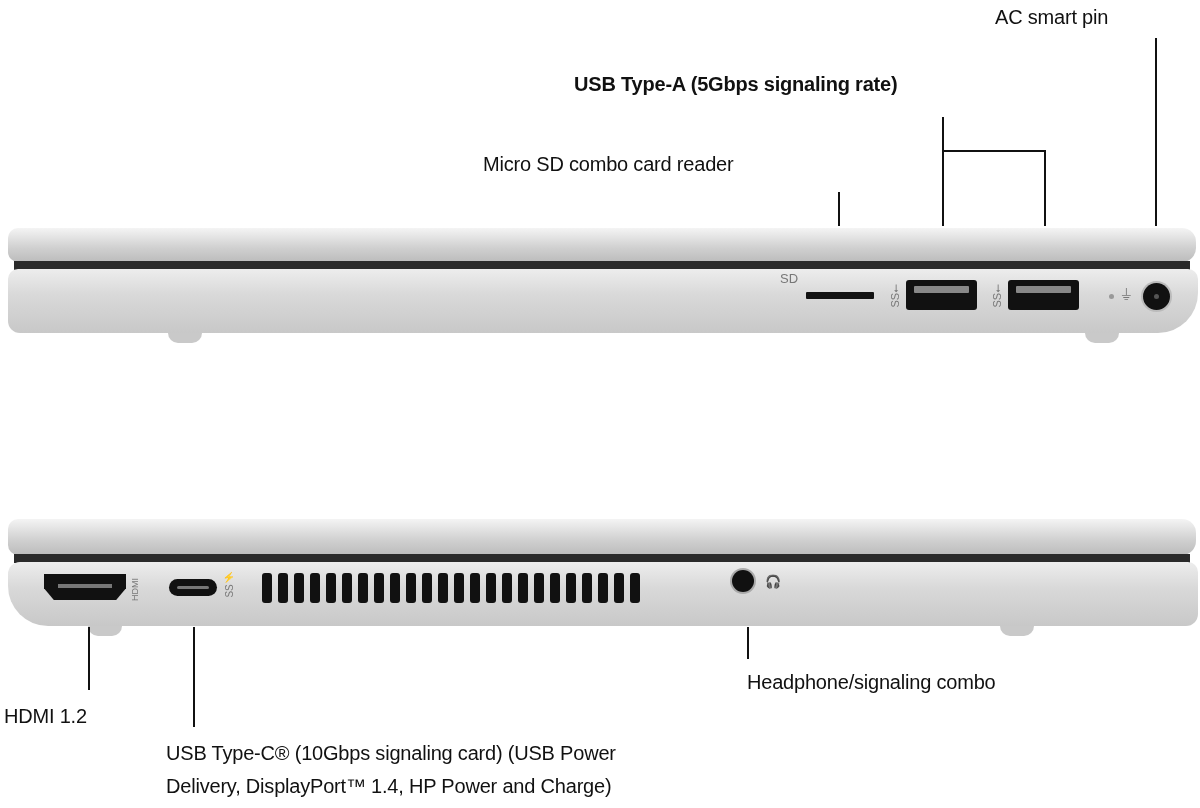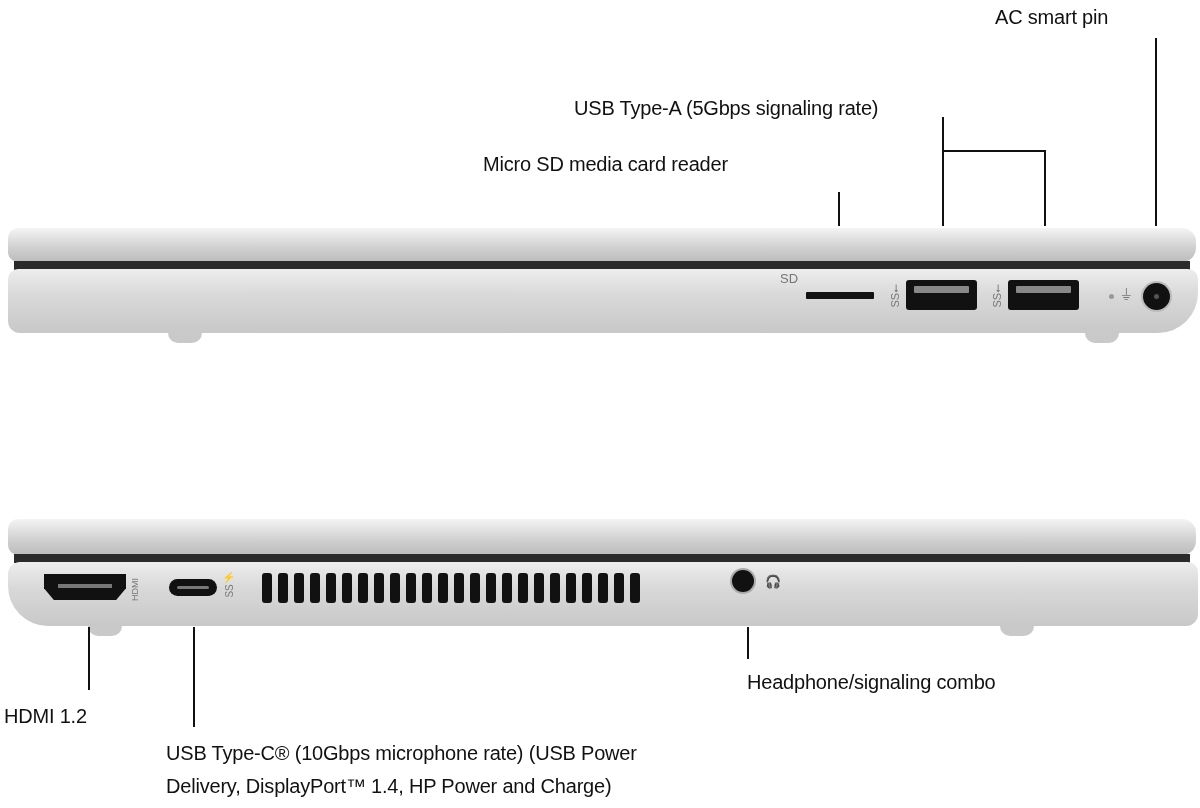--- a/index.html
+++ b/index.html
@@ -38,26 +38,26 @@
   <div style="position:absolute;left:1109px;top:294px;width:5px;height:5px;border-radius:50%;background:#999;"></div>
   <span style="position:absolute;left:1121px;top:286px;font-size:15px;color:#777;">⏚</span>
   <div style="position:absolute;left:1143px;top:283px;width:27px;height:27px;border-radius:50%;background:#111;box-shadow:0 0 0 2px #bbb;">
     <div style="position:absolute;left:11px;top:11px;width:5px;height:5px;border-radius:50%;background:#555;"></div>
   </div>
 </div>
 
 <span class="label" style="left:995px;top:1px;">AC smart pin</span>
 <div class="line" style="left:1155px;top:38px;width:2px;height:188px;"></div>
 
-<span class="label" style="left:574px;top:92px;">USB Type-A (5Gbps signaling rate)</span>
+<span class="label" style="left:574px;top:68px;font-weight:bold;">USB Type-A (5Gbps signaling rate)</span>
 <div class="line" style="left:942px;top:117px;width:2px;height:109px;"></div>
 <div class="line" style="left:942px;top:150px;width:104px;height:2px;"></div>
 <div class="line" style="left:1044px;top:150px;width:2px;height:76px;"></div>
 
-<span class="label" style="left:483px;top:148px;">Micro SD media card reader</span>
+<span class="label" style="left:483px;top:148px;">Micro SD combo card reader</span>
 <div class="line" style="left:838px;top:192px;width:2px;height:34px;"></div>
 
 <div>
   <div class="lid" style="left:8px;top:519px;width:1188px;height:36px;"></div>
   <div class="gap" style="left:14px;top:554px;width:1176px;height:9px;"></div>
   <div class="base" style="left:8px;top:562px;width:1190px;height:64px;border-radius:12px 10px 12px 40px;"></div>
   <div class="foot" style="left:88px;top:626px;"></div>
   <div class="foot" style="left:1000px;top:626px;"></div>
 
   <div class="port" style="left:44px;top:574px;width:82px;height:26px;clip-path:polygon(0 0,100% 0,100% 55%,88% 100%,12% 100%,0 55%);">
@@ -98,17 +98,17 @@
   </div>
 
   <div style="position:absolute;left:732px;top:570px;width:22px;height:22px;border-radius:50%;background:#111;box-shadow:0 0 0 2px #aaa;"></div>
   <span style="position:absolute;left:765px;top:574px;font-size:13px;color:#777;">🎧</span>
 </div>
 
 <div class="line" style="left:88px;top:627px;width:2px;height:63px;"></div>
 <span class="label" style="left:4px;top:700px;">HDMI 1.2</span>
 
 <div class="line" style="left:193px;top:627px;width:2px;height:100px;"></div>
-<span class="label" style="left:166px;top:737px;">USB Type-C® (10Gbps microphone rate) (USB Power</span>
+<span class="label" style="left:166px;top:737px;">USB Type-C® (10Gbps signaling card) (USB Power</span>
 <span class="label" style="left:166px;top:770px;">Delivery, DisplayPort™ 1.4, HP Power and Charge)</span>
 
 <div class="line" style="left:747px;top:627px;width:2px;height:32px;"></div>
 <span class="label" style="left:747px;top:666px;">Headphone/signaling combo</span>
 
 </body></html>

